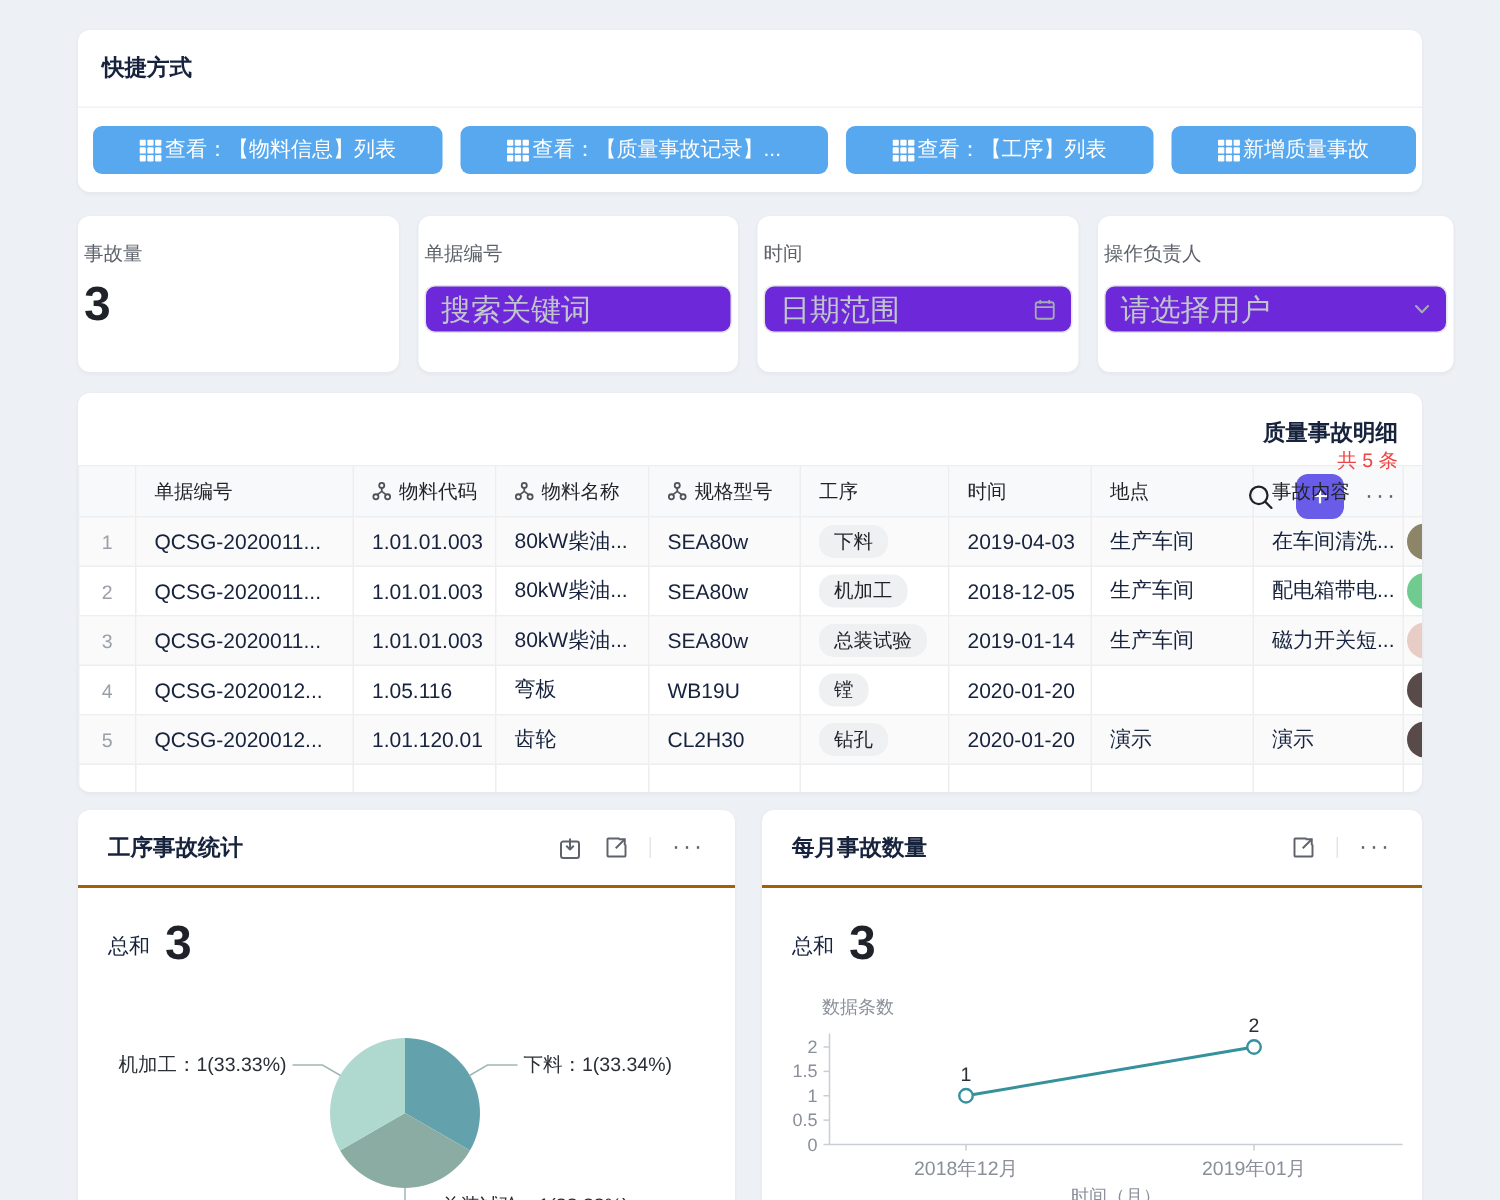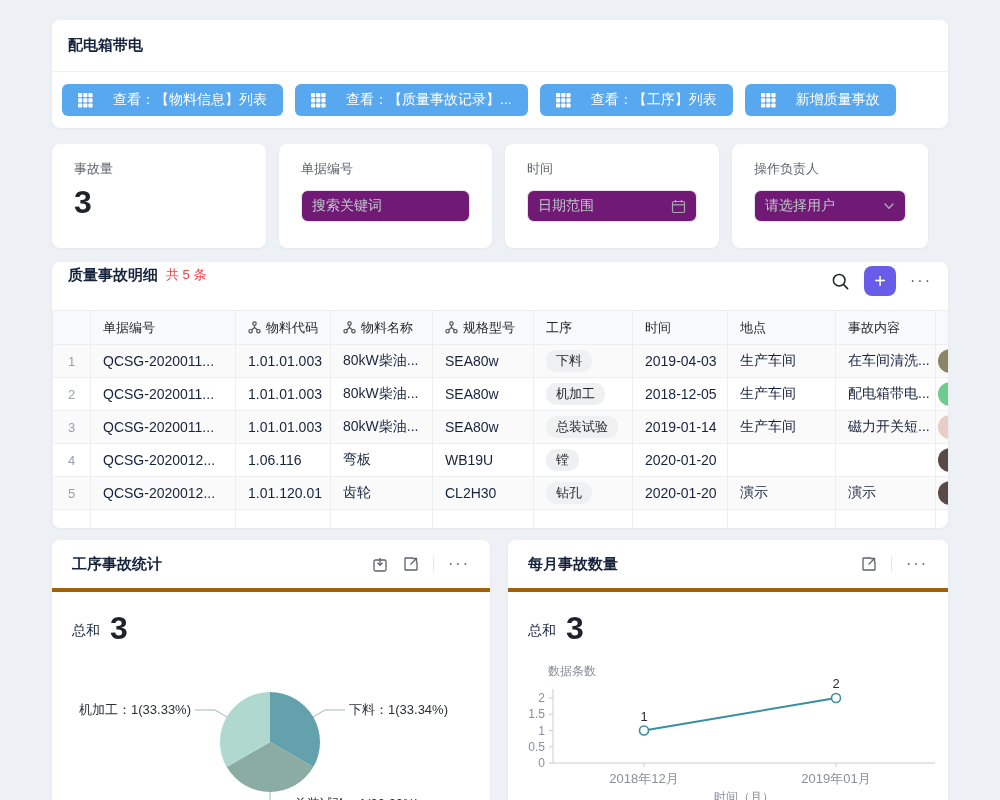--- a/index.html
+++ b/index.html
@@ -14,79 +14,79 @@
     position:absolute; background:#fff; border-radius:8px;
     box-shadow:0 1px 3px rgba(31,35,41,.05);
   }
   
   #shortcuts { left:52px; top:20px; width:896px; height:108px; }
   .card-title-row { height:52px; display:flex; align-items:center; padding:0 16px;
     border-bottom:1px solid #EFF1F4; }
   .card-title { font-size:15px; font-weight:700; color:#17233D; }
   #shortcut-btns { display:flex; gap:12px; padding:12px 10px 0 10px; }
   .sc-btn {
-    display:inline-flex; align-items:center; gap:20px; height:32px;
+    display:inline-flex; align-items:center; gap:2px; height:32px;
     background:#57A8EE; color:#fff; border:none; border-radius:6px;
-    padding:0 16px; font-size:14px; cursor:pointer; white-space:nowrap;
+    padding:0 31px; font-size:14px; cursor:pointer; white-space:nowrap;
     font-family:inherit;
   }
   
-  .fcard { top:144px; height:104px; padding:16px 22px; }
+  .fcard { top:144px; height:104px; padding:16px 4px; }
   #f1 { left:52px;  width:214px; }
   #f2 { left:279px; width:213px; }
   #f3 { left:505px; width:214px; }
-  #f4 { left:732px; width:196px; }
+  #f4 { left:732px; width:237px; }
   .f-label { font-size:13px; color:#5E626B; }
   .f-big { font-size:32px; font-weight:700; color:#1F2329; margin-top:8px; line-height:1; }
   .f-input {
     margin-top:12px; height:32px; border:1px solid #E3E5EA; border-radius:7px;
-    display:flex; align-items:center; padding:0 10px; color:#C1C5CC; font-size:14px;
-    background:#701a75; justify-content:space-between; cursor:text;
+    display:flex; align-items:center; padding:0 10px; color:#C1C5CC; font-size:20px;
+    background:#6d28d9; justify-content:space-between; cursor:text;
   }
   .f-input .ph { color:#C1C5CC; }
   .f-icon { color:#A6ABB3; display:flex; }
   
   #table-card { left:52px; top:262px; width:896px; height:266px; overflow:hidden; }
-  #table-head { height:48px; display:flex; align-items:flex-start; padding:4px 16px; }
+  #table-head { height:48px; display:flex; align-items:flex-end; padding:17px 16px;flex-direction:column; }
   #table-title { font-size:15px; font-weight:700; }
   #table-count { font-size:13px; color:#ef4444; margin-left:8px; }
   #table-tools { margin-left:auto; display:flex; align-items:center; gap:14px; }
   #add-btn { width:32px; height:30px; background:#695CE9; border:none; border-radius:8px;
     color:#fff; font-size:20px; line-height:28px; cursor:pointer; }
   .dots { color:#5E626B; font-size:16px; letter-spacing:2px; cursor:pointer; }
   table { border-collapse:collapse; table-layout:fixed; width:963px; font-size:14px; }
   th,td { border:1px solid #EDEEF0; height:33px; padding:0 12px; text-align:left;
     white-space:nowrap; overflow:hidden; font-weight:400; }
   th { background:#F8F9FA; font-size:13px; color:#1F2329; height:34px; }
   td.idx { color:#9BA0A8; text-align:center; padding:0; font-size:13px; }
   tr.zebra td { background:#FAFAFB; }
   .th-inner { display:flex; align-items:center; gap:5px; }
   .tag { display:inline-block; background:#EFF0F2; border-radius:10px; padding:2px 10px;
     font-size:13px; color:#1F2329; }
   .avatar { width:24px; height:24px; border-radius:50%; display:inline-block; vertical-align:middle; }
   
   #pie-card  { left:52px;  top:540px; width:438px; height:320px; }
   #line-card { left:508px; top:540px; width:440px; height:320px; }
   .chart-head { height:52px; display:flex; align-items:center; padding:0 20px;
-    border-bottom:4px solid #a16207; }
+    border-bottom:2px solid #a16207; }
   .chart-head .card-title { font-size:15px; }
   .chart-tools { margin-left:auto; display:flex; align-items:center; gap:14px; color:#5E626B; }
   .vdiv { width:1px; height:14px; background:#E3E5EA; }
   .total-row { display:flex; align-items:flex-end; gap:10px; padding:20px 20px 0 20px; }
   .total-label { font-size:14px; color:#17233D; padding-bottom:4px; }
   .total-value { font-size:32px; font-weight:700; color:#1F2329; line-height:1; }
   .chart-svg { position:absolute; left:0; top:115px; }
   .icon-btn { display:flex; cursor:pointer; }
 </style>
 </head>
 <body>
 
 <div class="card" id="shortcuts">
   <div class="card-title-row">
-    <span class="card-title">配电箱带电</span>
+    <span class="card-title">快捷方式</span>
   </div>
   <div id="shortcut-btns">
       <button class="sc-btn">
         <span style="display: flex;">
           <svg width="15" height="15" viewBox="0 0 15 15">
             <rect x="0" y="0" width="4.2" height="4.2" rx="0.8" fill="#fff"></rect>
             <rect x="5.2" y="0" width="4.2" height="4.2" rx="0.8" fill="#fff"></rect>
             <rect x="10.4" y="0" width="4.2" height="4.2" rx="0.8" fill="#fff"></rect>
             <rect x="0" y="5.2" width="4.2" height="4.2" rx="0.8" fill="#fff"></rect>
             <rect x="5.2" y="5.2" width="4.2" height="4.2" rx="0.8" fill="#fff"></rect>
@@ -304,21 +304,21 @@
           <td>SEA80w</td>
           <td><span class="tag">总装试验</span></td>
           <td>2019-01-14</td>
           <td>生产车间</td>
           <td>磁力开关短...</td>
           <td style="padding-left: 2px;"><span class="avatar" style="background: rgb(232, 205, 198);"></span></td>
         </tr>
         <tr>
           <td class="idx">4</td>
           <td>QCSG-2020012...</td>
-          <td>1.06.116</td>
+          <td>1.05.116</td>
           <td>弯板</td>
           <td>WB19U</td>
           <td><span class="tag">镗</span></td>
           <td>2020-01-20</td>
           <td></td>
           <td></td>
           <td style="padding-left: 2px;"><span class="avatar" style="background: rgb(88, 74, 72);"></span></td>
         </tr>
         <tr class="zebra">
           <td class="idx">5</td>

